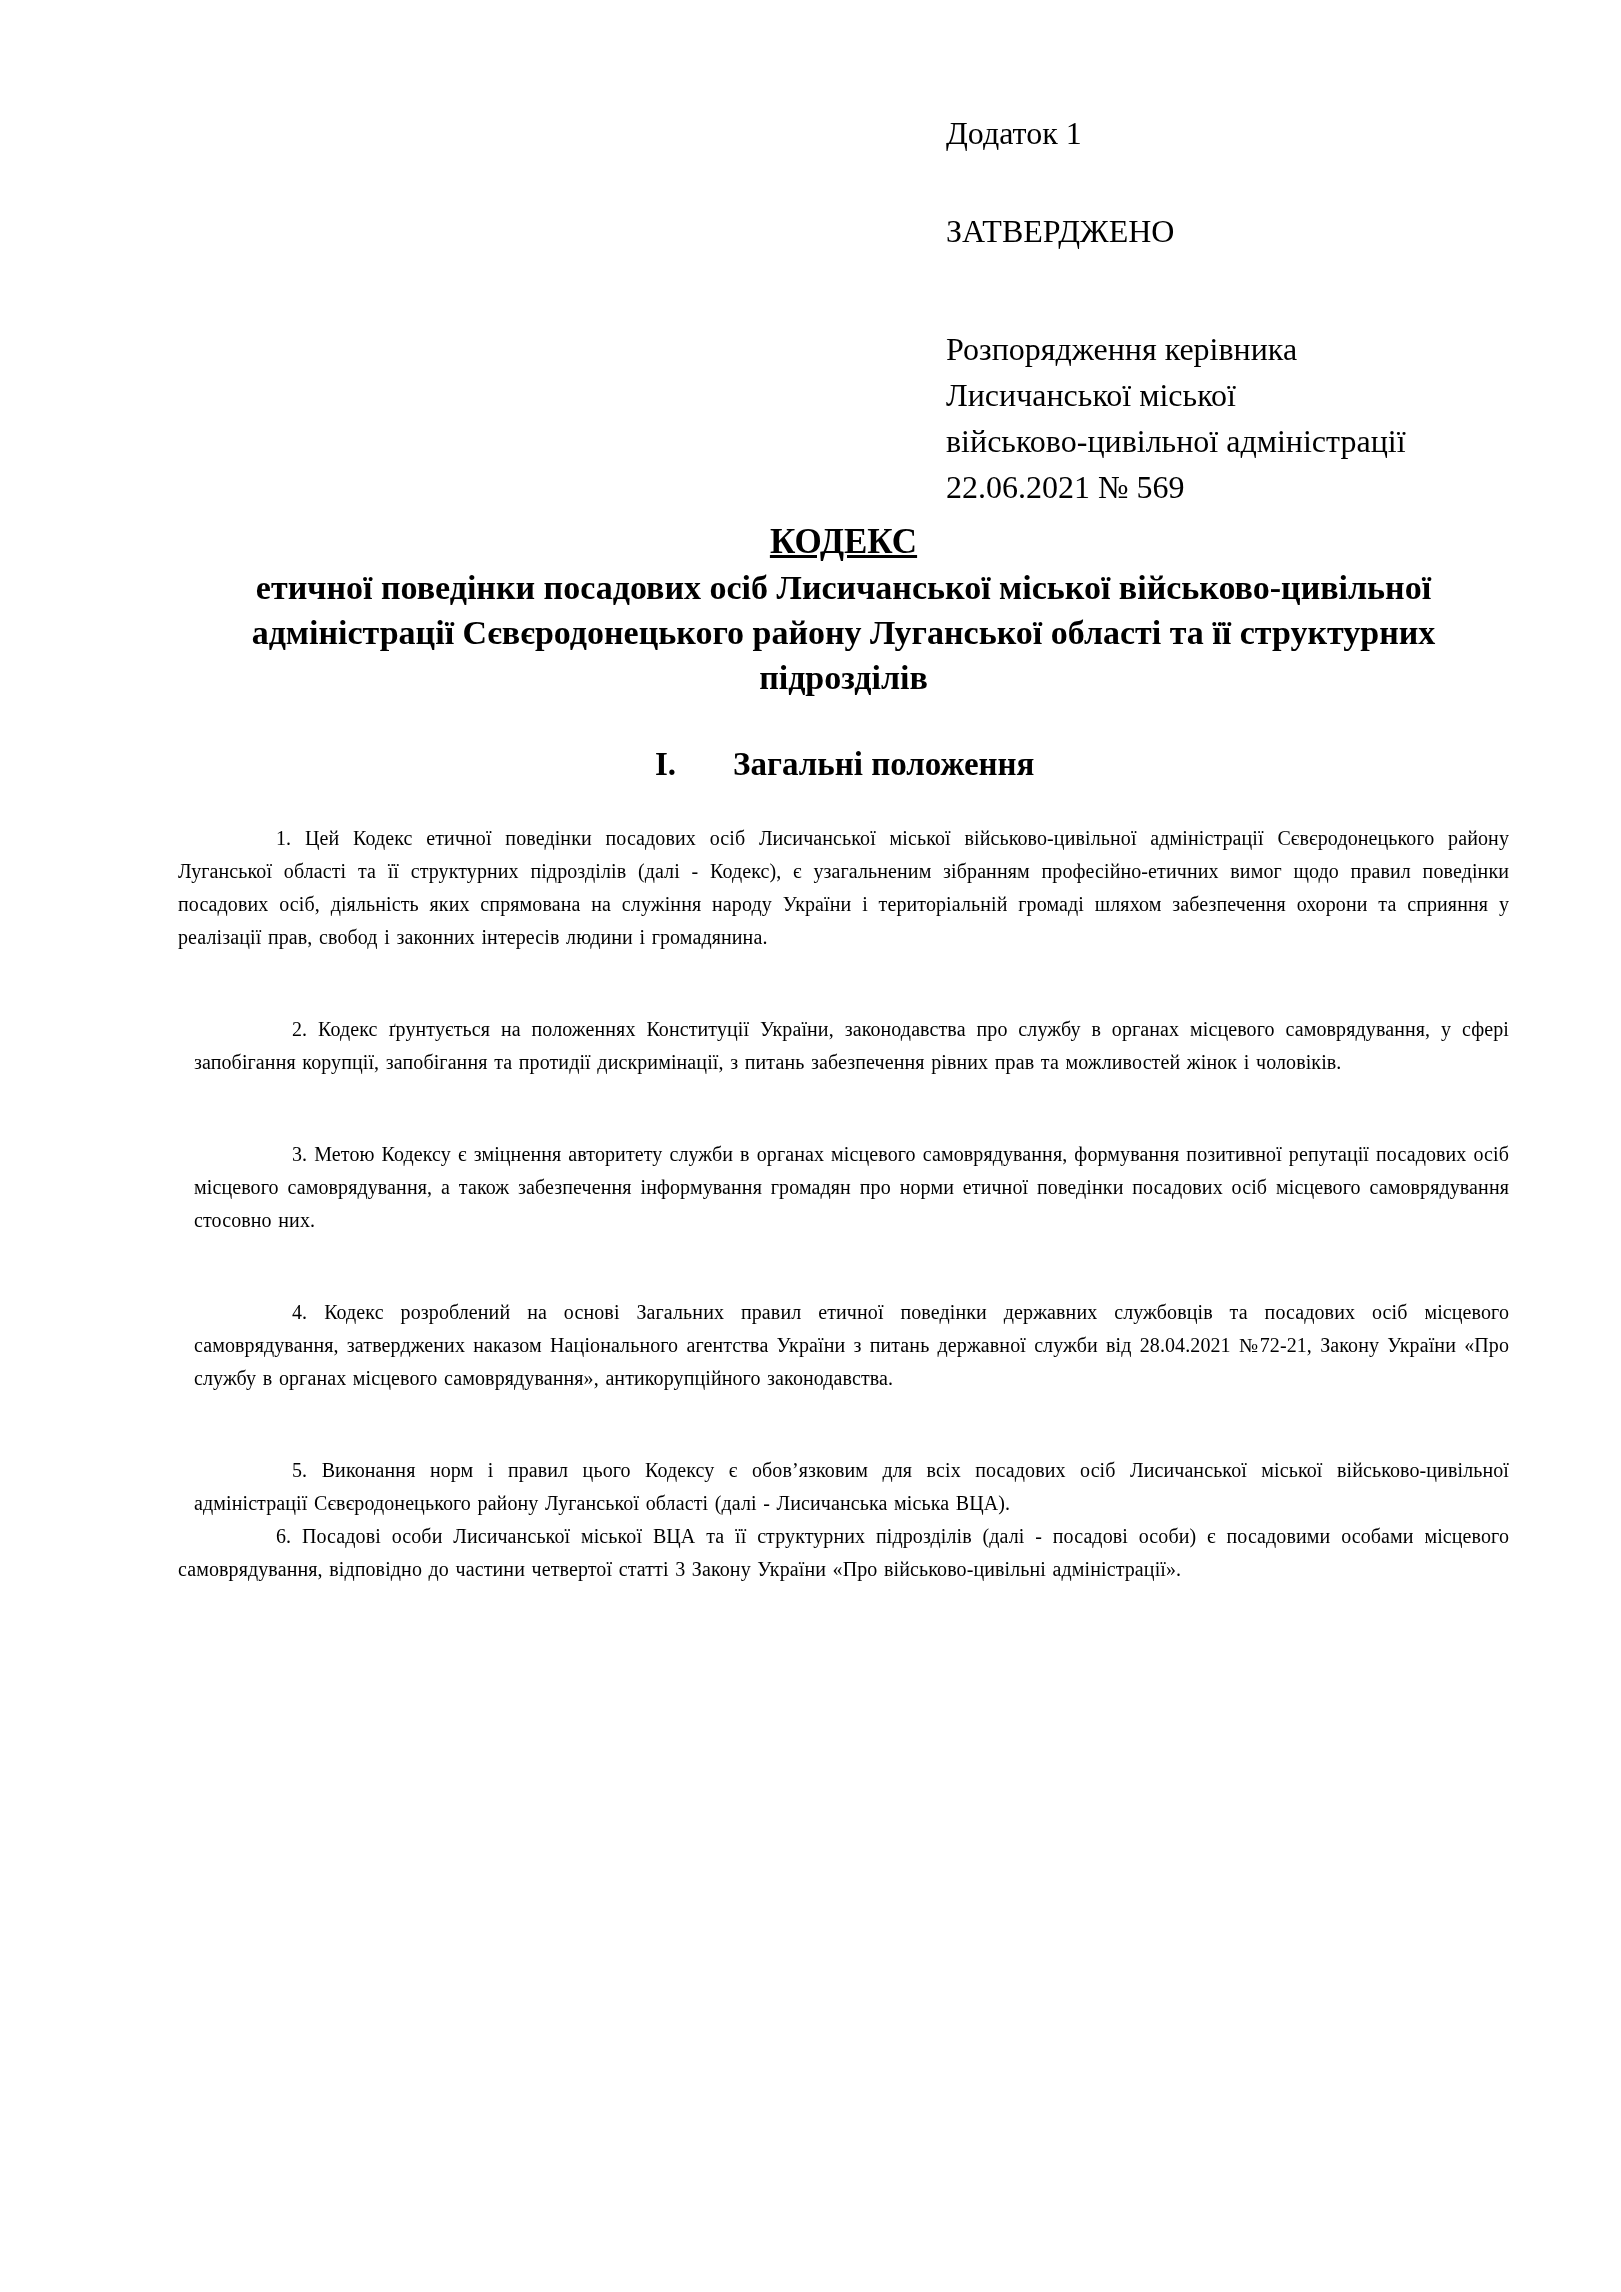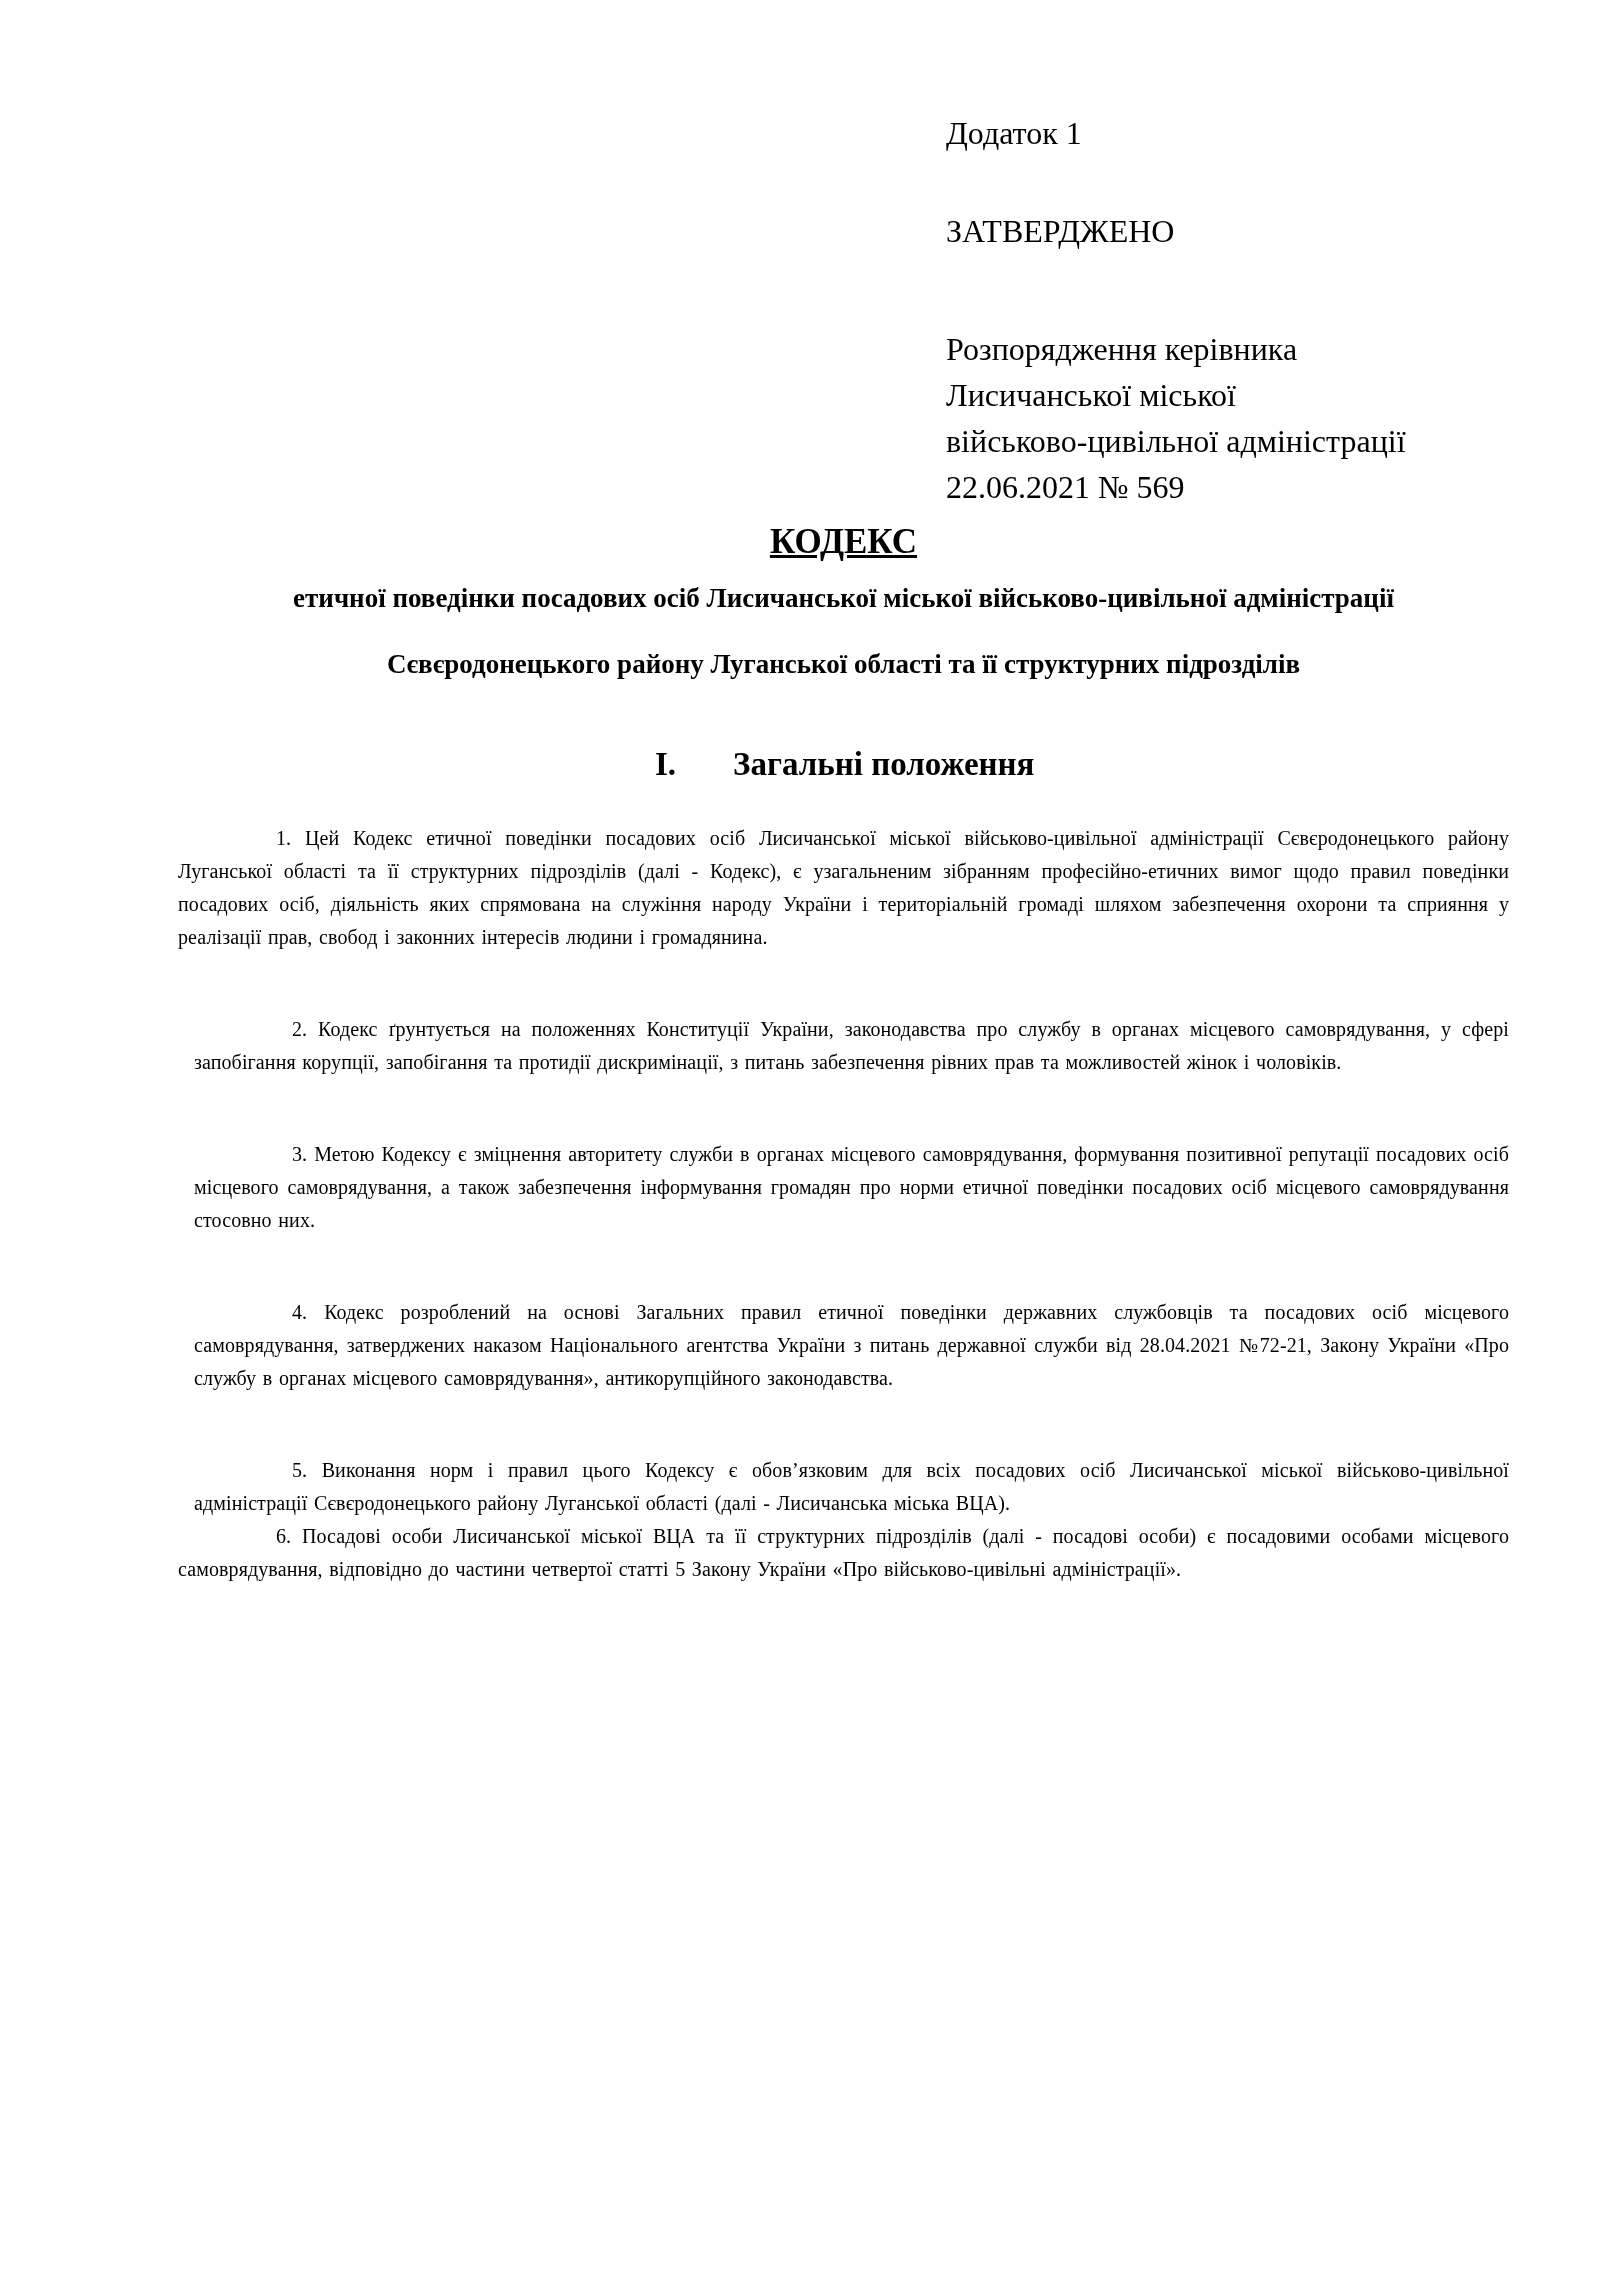--- a/index.html
+++ b/index.html
@@ -36,22 +36,22 @@
     width: 1331px;
     text-align: center;
     font-weight: bold;
   }
   .doc-title .title-main {
     font-size: 35px;
     line-height: 47px;
     text-decoration: underline;
   }
   .doc-title .title-subtitle {
-    font-size: 27px;
-    line-height: 66px;
+    font-size: 34px;
+    line-height: 45px;
   }
 
   
   .section-heading {
     position: absolute;
     left: 655px;
     top: 743px;
     font-weight: bold;
     font-size: 33px;
     line-height: 43px;
@@ -107,17 +107,17 @@
     <span>I.</span>
     <span>Загальні положення</span>
   </div>
 
   <div class="content">
     <p>1. Цей Кодекс етичної поведінки посадових осіб Лисичанської міської військово-цивільної адміністрації Сєвєродонецького району Луганської області та її структурних підрозділів (далі - Кодекс), є узагальненим зібранням професійно-етичних вимог щодо правил поведінки посадових осіб, діяльність яких спрямована на служіння народу України і територіальній громаді шляхом забезпечення охорони та сприяння у реалізації прав, свобод і законних інтересів людини і громадянина.</p>
     <p class="spaced">2. Кодекс ґрунтується на положеннях Конституції України, законодавства про службу в органах місцевого самоврядування, у сфері запобігання корупції, запобігання та протидії дискримінації, з питань забезпечення рівних прав та можливостей жінок і чоловіків.</p>
     <p class="spaced">3. Метою Кодексу є зміцнення авторитету служби в органах місцевого самоврядування, формування позитивної репутації посадових осіб місцевого самоврядування, а також забезпечення інформування громадян про норми етичної поведінки посадових осіб місцевого самоврядування стосовно них.</p>
     <p class="spaced">4. Кодекс розроблений на основі Загальних правил етичної поведінки державних службовців та посадових осіб місцевого самоврядування, затверджених наказом Національного агентства України з питань державної служби від 28.04.2021 №72-21, Закону України «Про службу в органах місцевого самоврядування», антикорупційного законодавства.</p>
     <p class="spaced">5. Виконання норм і правил цього Кодексу є обов’язковим для всіх посадових осіб Лисичанської міської військово-цивільної адміністрації Сєвєродонецького району Луганської області (далі - Лисичанська міська ВЦА).</p>
-    <p>6. Посадові особи Лисичанської міської ВЦА та її структурних підрозділів (далі - посадові особи) є посадовими особами місцевого самоврядування, відповідно до частини четвертої статті 5 Закону України «Про військово-цивільні адміністрації».</p>
+    <p>6. Посадові особи Лисичанської міської ВЦА та її структурних підрозділів (далі - посадові особи) є посадовими особами місцевого самоврядування, відповідно до частини четвертої статті 3 Закону України «Про військово-цивільні адміністрації».</p>
   </div>
 
 </div>
 
 
 </body></html>

